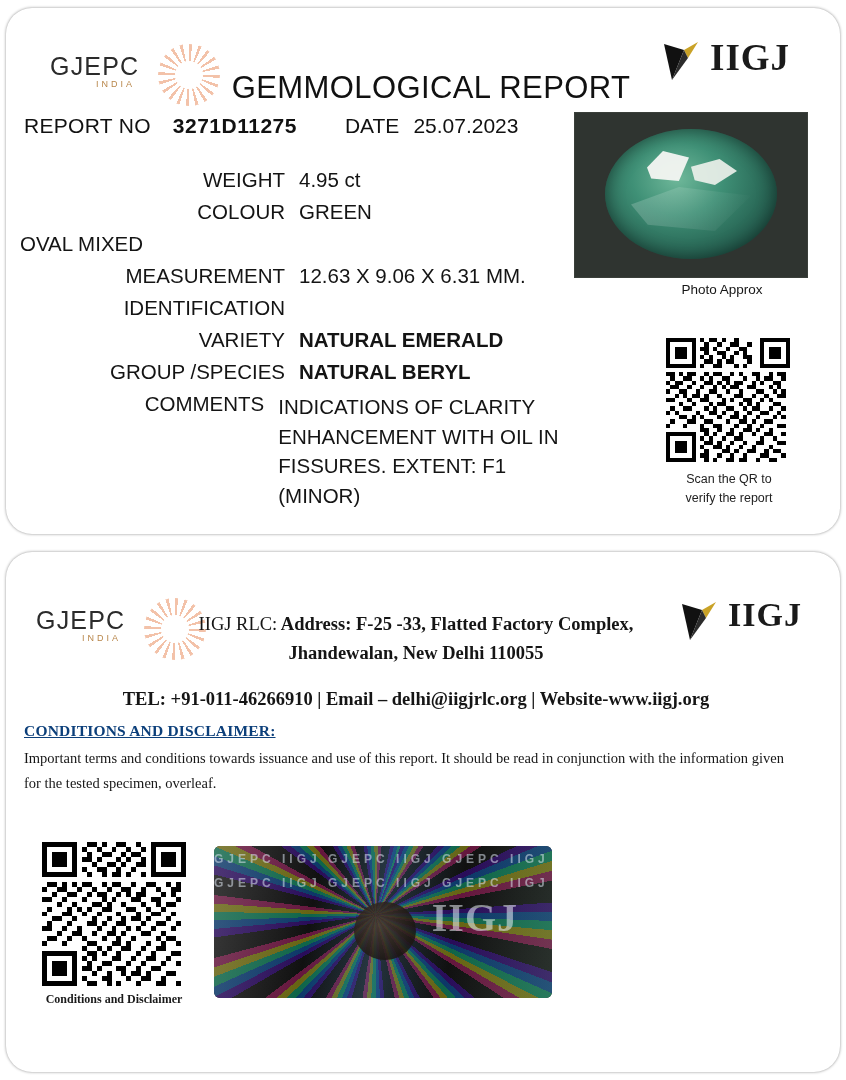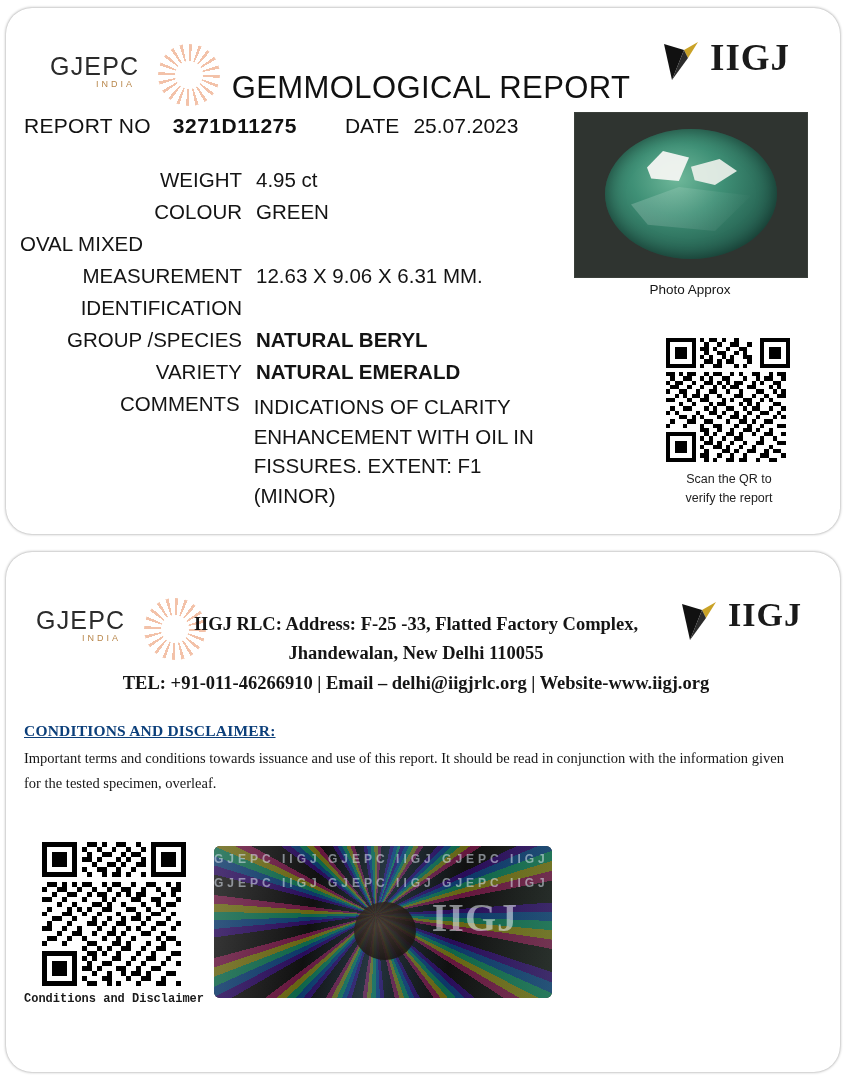--- a/index.html
+++ b/index.html
@@ -144,20 +144,21 @@
     align-items: flex-start;
     margin-bottom: 8px;
     font-size: 20.5px;
   }
   .spec-label {
     width: 236px;
     text-align: right;
     padding-right: 0px;
     color: #141414;
     white-space: nowrap;
+    padding-left: 43px;
   }
   .spec-value {
     padding-left: 14px;
     color: #141414;
     white-space: pre-line;
   }
   .spec-value.bold { font-weight: bold; }
   .spec-value.multi { line-height: 1.45; }
 
   
@@ -206,21 +207,21 @@
     position: absolute;
     left: 26px;
     top: 58px;
     width: 120px;
     height: 44px;
     background: linear-gradient(100deg, rgba(255,255,255,0.20), rgba(255,255,255,0));
     clip-path: polygon(0% 40%, 40% 0%, 100% 20%, 70% 100%, 14% 86%);
   }
   .photo-caption {
     position: absolute;
-    left: 568px;
+    left: 600px;
     top: 274px;
     width: 232px;
     text-align: center;
     font-size: 13.5px;
     color: #161616;
   }
 
   
   .qr-front {
     position: absolute;
@@ -276,22 +277,22 @@
     width: 700px;
     text-align: center;
     font-family: "Liberation Serif", serif;
     font-weight: bold;
     font-size: 18.5px;
     line-height: 1.55;
     color: #151515;
   }
   .addr-line1 { }
   .addr-line2 { }
-  .addr-line3 { margin-top: 2px; }
-  .addr-label { font-weight: bold; }
+  .addr-line3 { margin-top: 18px; }
+  .addr-label { font-weight: normal; }
 
   .disclaimer-title {
     position: absolute;
     left: 18px;
     top: 170px;
     font-size: 15.5px;
     font-weight: bold;
     font-family: "Liberation Serif", serif;
     color: #0c3f7a;
     text-decoration: underline;
@@ -317,21 +318,21 @@
     height: 144px;
   }
   .qr-back-caption {
     position: absolute;
     left: 16px;
     top: 440px;
     width: 184px;
     text-align: center;
     font-size: 12px;
     font-weight: bold;
-    font-family: Liberation Mono, monospace;
+    font-family: Liberation Serif, serif;
     color: #1a1a1a;
   }
 
   
   .hologram {
     position: absolute;
     left: 208px;
     top: 294px;
     width: 338px;
     height: 152px;
@@ -438,26 +439,26 @@
     </div>
     <div class="spec-row">
       <div class="spec-label">MEASUREMENT</div>
       <div class="spec-value">12.63 X 9.06 X 6.31 MM.</div>
     </div>
     <div class="spec-row">
       <div class="spec-label">IDENTIFICATION</div>
       <div class="spec-value"></div>
     </div>
     <div class="spec-row">
+      <div class="spec-label">VARIETY</div>
+      <div class="spec-value bold">NATURAL EMERALD</div>
+    </div>
+    <div class="spec-row">
       <div class="spec-label">GROUP /SPECIES</div>
       <div class="spec-value bold">NATURAL BERYL</div>
-    </div>
-    <div class="spec-row">
-      <div class="spec-label">VARIETY</div>
-      <div class="spec-value bold">NATURAL EMERALD</div>
     </div>
     <div class="spec-row">
       <div class="spec-label">COMMENTS</div>
       <div class="spec-value multi">INDICATIONS OF CLARITY
 ENHANCEMENT WITH OIL IN
 FISSURES. EXTENT: F1 (MINOR)</div>
     </div>
   </div>
 
   <div class="photo-box">

